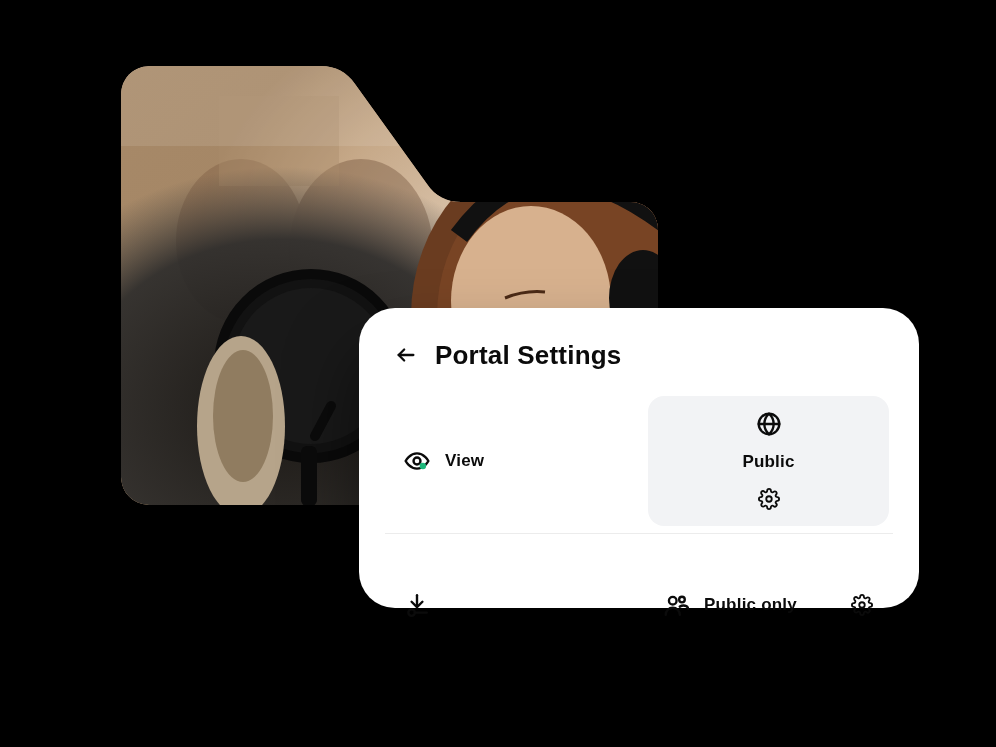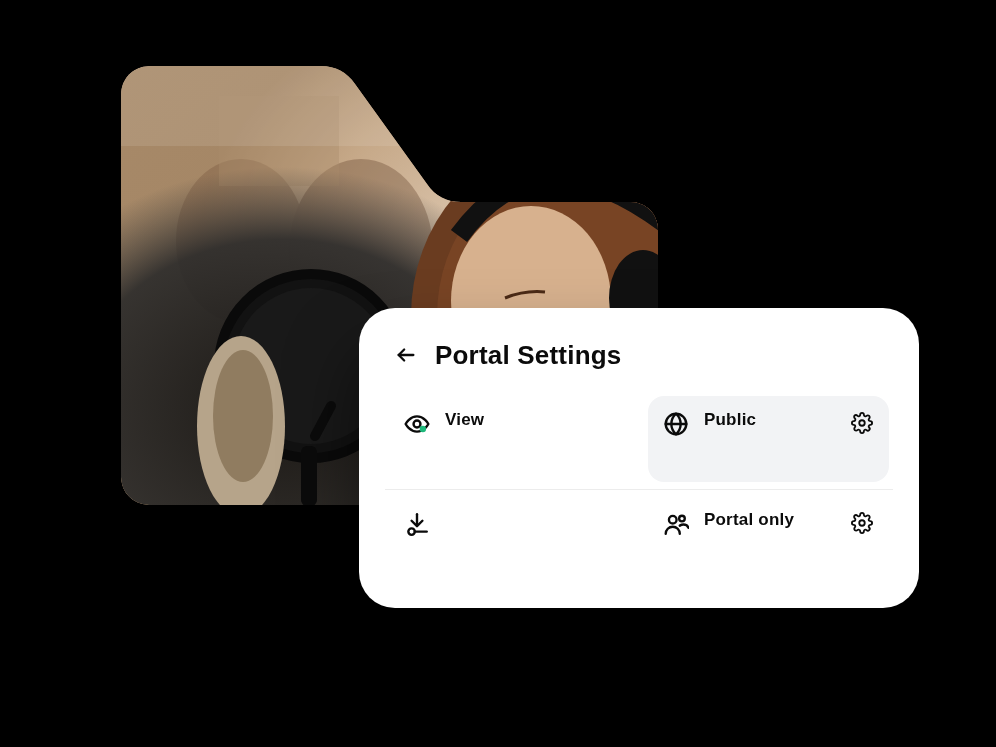--- a/index.html
+++ b/index.html
@@ -64,28 +64,29 @@
     gap: 14px 18px;
     position: relative;
     flex: 1;
   }
   .grid::after {
     content: "";
     position: absolute; left: -4px; right: -4px; top: 50%;
     height: 1px; background: #ececec; pointer-events: none;
   }
   .opt {
-    display: flex; 
+    display: flex; align-items: center;
     gap: 14px; padding: 14px 14px;
     border-radius: 16px;
     cursor: pointer;
     min-height: 72px;
   }
   .opt.selected {
     background: #f2f3f5;
+    flex-direction: column;
   }
   .opt .icon {
     width: 28px; height: 28px; flex: 0 0 28px;
     display: inline-flex; align-items: center; justify-content: center;
   }
   .opt .icon svg { width: 26px; height: 26px; }
   .opt .label {
     font-size: 17px; font-weight: 700; color: #0b0b0b;
     letter-spacing: 0.2px;
     flex: 1 1 auto;
@@ -236,21 +237,21 @@
 
       <div class="opt">
         <span class="icon">
           <svg viewBox="0 0 24 24" fill="none" stroke="#0b0b0b" stroke-width="2.2" stroke-linecap="round" stroke-linejoin="round">
             <circle cx="9" cy="8" r="3.5"></circle>
             <path d="M2.5 21c0-3.6 2.9-6.5 6.5-6.5S15.5 17.4 15.5 21"></path>
             <circle cx="17.5" cy="7" r="2.6"></circle>
             <path d="M15.5 13.5c1.1-.7 2.4-1 3.5-1 2.1 0 3.8 1.2 4.5 3"></path>
           </svg>
         </span>
-        <span class="label">Portal only</span>
+        <span class="label">Public only</span>
         <span class="gear">
           <svg viewBox="0 0 24 24" fill="none" stroke="#0b0b0b" stroke-width="2" stroke-linecap="round" stroke-linejoin="round">
             <circle cx="12" cy="12" r="3"></circle>
             <path d="M19.4 15a1.7 1.7 0 0 0 .34 1.87l.06.06a2 2 0 1 1-2.83 2.83l-.06-.06a1.7 1.7 0 0 0-1.87-.34 1.7 1.7 0 0 0-1.03 1.56V21a2 2 0 1 1-4 0v-.09a1.7 1.7 0 0 0-1.11-1.56 1.7 1.7 0 0 0-1.87.34l-.06.06a2 2 0 1 1-2.83-2.83l.06-.06a1.7 1.7 0 0 0 .34-1.87 1.7 1.7 0 0 0-1.56-1.03H3a2 2 0 1 1 0-4h.09a1.7 1.7 0 0 0 1.56-1.11 1.7 1.7 0 0 0-.34-1.87l-.06-.06A2 2 0 1 1 7.08 4.2l.06.06a1.7 1.7 0 0 0 1.87.34H9a1.7 1.7 0 0 0 1.03-1.56V3a2 2 0 1 1 4 0v.09a1.7 1.7 0 0 0 1.03 1.56 1.7 1.7 0 0 0 1.87-.34l.06-.06a2 2 0 1 1 2.83 2.83l-.06.06a1.7 1.7 0 0 0-.34 1.87V9a1.7 1.7 0 0 0 1.56 1.03H21a2 2 0 1 1 0 4h-.09a1.7 1.7 0 0 0-1.56 1.03z"></path>
           </svg>
         </span>
       </div>
 
     </div>
   </div>

